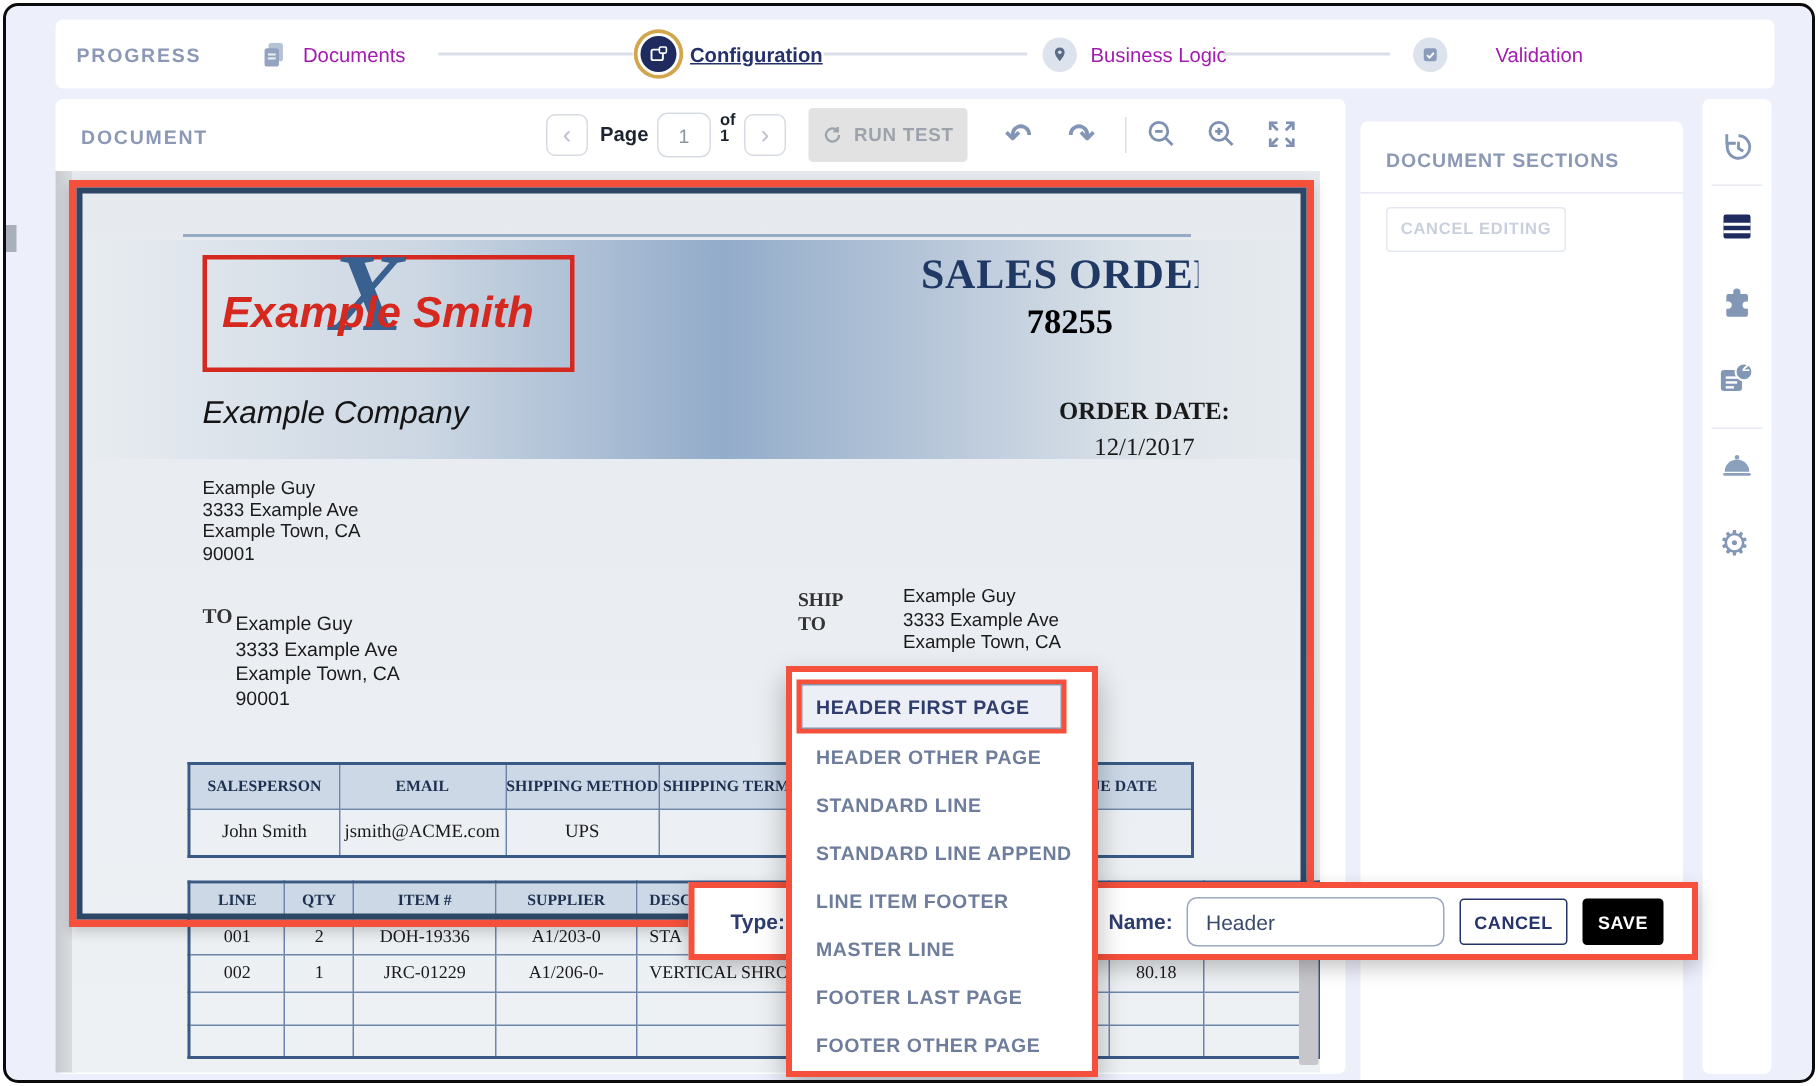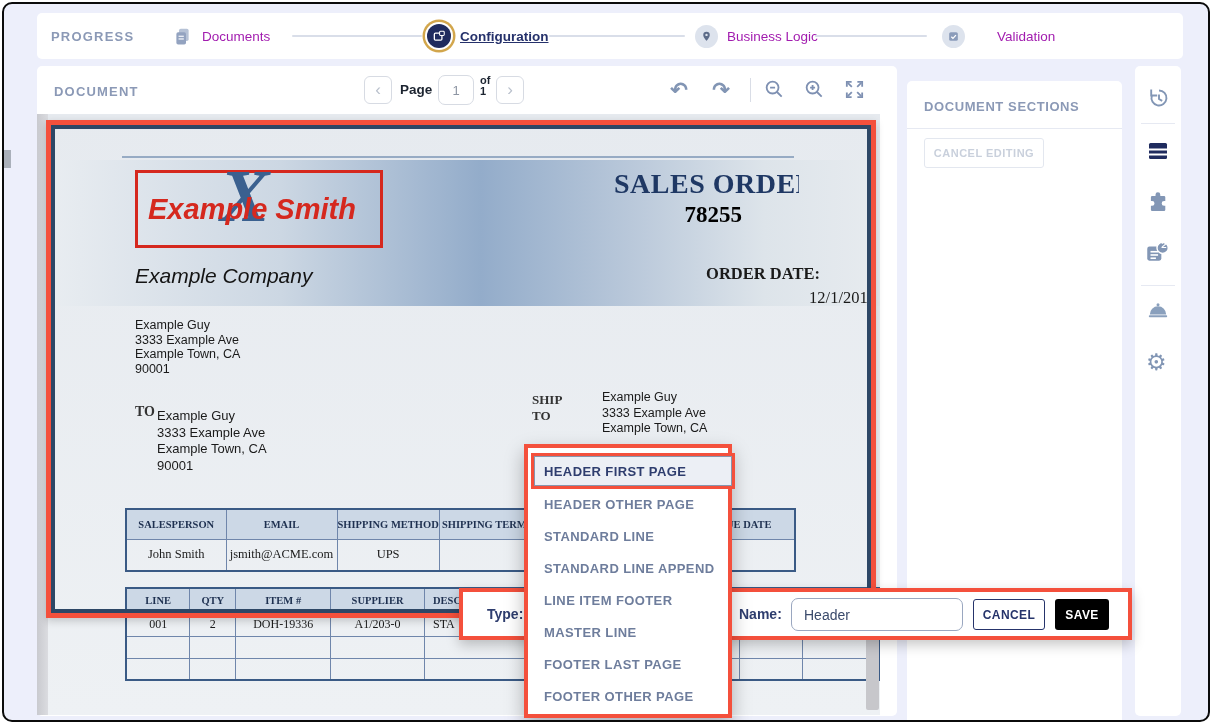--- a/index.html
+++ b/index.html
@@ -105,20 +105,29 @@
 
     <div class="abs tbtn" style="left:327px; top:10px; width:28px; height:28px;">‹</div>
     <div class="abs" style="left:363px; top:16px; font-size:13.5px; font-weight:bold; color:#1c2430;">Page</div>
     <input class="abs" style="left: 401px; top: 9px; width: 36px; height: 30px; border: 1px solid rgb(215, 219, 227); border-radius: 7px; text-align: center; color: rgb(141, 149, 163); font-size: 13px;" value="1">
     <div class="abs" style="left:443px; top:9px; font-size:11px; font-weight:bold; color:#1c2430; line-height:11px;">
       <div>of</div>
         <div>1</div>
     </div>
     <div class="abs tbtn" style="left:459px; top:10px; width:28px; height:28px;">›</div>
 
+    <button class="abs" style="left:502px; top:6px; width:106px; height:36px; background:#e2e2e2; border:none; border-radius:3px; color:#9da3ad; font-weight:bold; font-size:12.5px; letter-spacing:.5px; display:flex; align-items:center; justify-content:center; gap:7px;">
+      <span class="tool-ico">
+        <svg width="14" height="14" viewBox="0 0 24 24">
+            <path d="M19.5 12a7.5 7.5 0 1 1-2.2-5.3" fill="none" stroke="#9da3ad" stroke-width="2.6"></path>
+            <path d="M18 2.8v5h-5" fill="none" stroke="#9da3ad" stroke-width="2.6"></path>
+          </svg>
+      </span>
+      <span>RUN TEST</span>
+    </button>
 
     <div class="abs tool-ico" style="left:630px; top:12px; width:24px; height:24px; color:#8295b4; font-size:21px; font-weight:bold;">↶</div>
     <div class="abs tool-ico" style="left:672px; top:12px; width:24px; height:24px; color:#8295b4; font-size:21px; font-weight:bold;">↷</div>
     <div class="abs" style="left:713px; top:12px; width:1px; height:24px; background:#d9dde6;"></div>
 
     <div class="abs tool-ico" style="left:726px; top:12px;">
       <svg width="23" height="23" viewBox="0 0 24 24">
           <circle cx="10" cy="10" r="6.2" fill="none" stroke="#7e90b2" stroke-width="1.9"></circle>
           <line x1="14.6" y1="14.6" x2="19.5" y2="19.5" stroke="#7e90b2" stroke-width="1.9"></line>
           <line x1="7.4" y1="10" x2="12.6" y2="10" stroke="#7e90b2" stroke-width="1.9"></line>
@@ -157,21 +166,21 @@
       <div class="abs" style="left:87px; top:56px; width:248px; height:78px; border:3px solid #d5281e;">
         <div class="abs serif" style="left:82px; top:-14px; font-size:74px; font-weight:bold; font-style:italic; color:#3a608f; line-height:74px;">X</div>
         <div class="abs" style="left:10px; top:20px; font-size:29px; font-weight:bold; font-style:italic; color:#d5281e; white-space:nowrap;">Example Smith</div>
       </div>
 
       <div class="abs" style="left:87px; top:150px; font-size:21px; font-style:italic; color:#141414;">Example Company</div>
 
       <div class="abs serif" style="left:566px; top:54px; width:185px; height:34px; overflow:hidden; font-size:28px; font-weight:bold; color:#1f3864; letter-spacing:.5px; white-space:nowrap;">SALES ORDER</div>
       <div class="abs serif" style="left:566px; top:88px; width:128px; text-align:right; font-size:23px; font-weight:bold; color:#000;">78255</div>
       <div class="abs serif" style="left:634px; top:150px; width:162px; text-align:center; font-size:16.5px; font-weight:bold; color:#1a1a1a;">ORDER DATE:</div>
-      <div class="abs serif" style="left:666px; top:174px; width:162px; text-align:right; font-size:16.5px; color:#1a1a1a;">12/1/2017</div>
+      <div class="abs serif" style="left:634px; top:174px; width:162px; text-align:center; font-size:16.5px; color:#1a1a1a;">12/1/2017</div>
 
       <div class="abs addr" style="left:87px; top:204px;">
         <div>Example Guy</div>
           <div>3333 Example Ave</div>
         <div>Example Town, CA</div>
           <div>90001</div>
       </div>
 
       <div class="abs serif" style="left:87px; top:290px; font-size:14px; font-weight:bold; color:#333;">TO</div>
       <div class="abs addr" style="left:109px; top:294px; font-size:13px; line-height:16.5px;">
@@ -225,20 +234,29 @@
         </tr>
         <tr style="height:23px; font-size:12px;">
           <td>001</td>
           <td>2</td>
           <td>DOH-19336</td>
           <td>A1/203-0</td>
           <td style="text-align:left; padding-left:8px;">STA</td>
           <td></td>
           <td></td>
         </tr>
+        <tr style="height:25px; font-size:12px;">
+          <td>002</td>
+          <td>1</td>
+          <td>JRC-01229</td>
+          <td>A1/206-0-</td>
+          <td style="text-align:left; padding-left:8px;">VERTICAL SHRO</td>
+          <td>80.18</td>
+          <td></td>
+        </tr>
         <tr style="height:22px; font-size:12px;">
           <td></td>
           <td></td>
           <td></td>
           <td></td>
           <td></td>
           <td></td>
           <td></td>
         </tr>
         <tr style="height:22px; font-size:12px;">
@@ -311,21 +329,21 @@
 
   <div class="abs" style="left:455px; top:584px; width:673px; height:52px; background:#fff; border:4px solid #f4503c; z-index:25; box-shadow:0 5px 12px rgba(0,0,0,.22);">
     <span class="abs barlabel" style="left:24px; top:14px;">Type:</span>
     <span class="abs barlabel" style="left:276px; top:14px;">Name:</span>
     <input class="abs" style="left: 328px; top: 6px; width: 172px; height: 33px; border: 1.5px solid rgb(154, 167, 192); border-radius: 7px; padding-left: 12px; font-size: 14px; color: rgb(58, 74, 107); font-family: &quot;Liberation Sans&quot;, sans-serif;" value="Header">
     <button class="btn-cancel abs" style="left:510px; top:7px; width:72px; height:31px;">CANCEL</button>
     <button class="btn-save abs" style="left:592px; top:7px; width:54px; height:31px; border:none;">SAVE</button>
   </div>
 
   <div class="abs menu" style="left:520px; top:440px; width:208px; height:274px; z-index:30;">
-    <div class="abs" style="left:3px; top:5px; width:204px; height:36px; border:3px solid #f4503c; background:#fde047;">
+    <div class="abs" style="left:3px; top:5px; width:180px; height:36px; border:3px solid #f4503c; background:#fde047;">
       <div style="width:100%; height:100%; border:1.5px solid #8795ad; background:#eceff5; display:flex; align-items:center; padding-left:9px;">
         <span style="font-size:13px; font-weight:600; letter-spacing:.4px; color:#2e3d6e; white-space:nowrap;">HEADER FIRST PAGE</span>
       </div>
     </div>
     <div class="mitem" style="top:49px;">HEADER OTHER PAGE</div>
     <div class="mitem" style="top:81px;">STANDARD LINE</div>
     <div class="mitem" style="top:113px;">STANDARD LINE APPEND</div>
     <div class="mitem" style="top:145px;">LINE ITEM FOOTER</div>
     <div class="mitem" style="top:177px;">MASTER LINE</div>
     <div class="mitem" style="top:209px;">FOOTER LAST PAGE</div>

